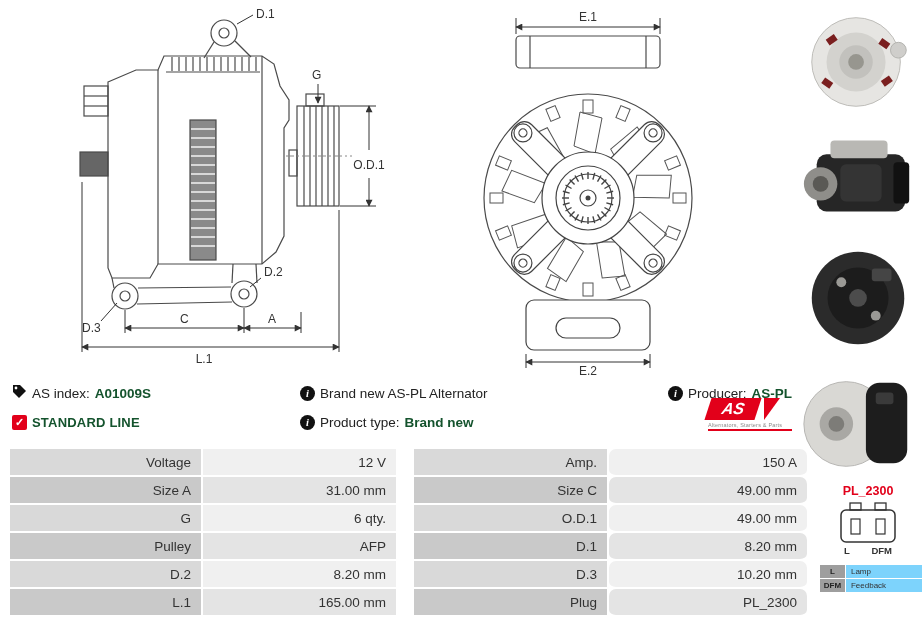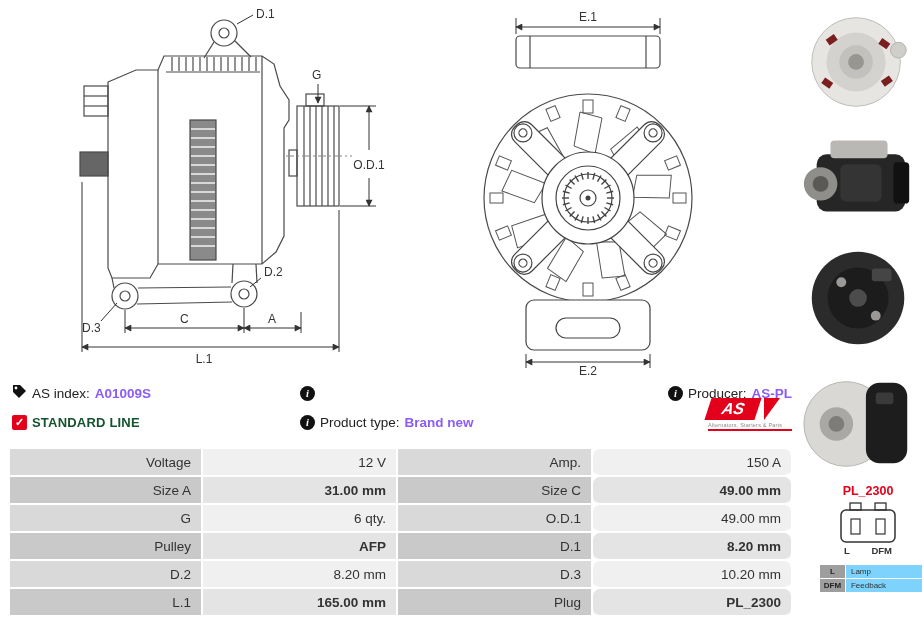--- a/index.html
+++ b/index.html
@@ -10,21 +10,21 @@
   .drawing{position:absolute;}
   .drawing svg{display:block;}
 
   
   .photo{position:absolute;left:797px;width:125px;background:#fff;}
   .photo svg{display:block;width:100%;height:100%;}
 
   
   .info-item{position:absolute;display:flex;align-items:center;gap:5px;height:18px;
              font-size:13.5px;color:#222;white-space:nowrap;}
-  .info-item b{color:#8b5cf6;}
+  .info-item b{color:#14532d;}
   .icon-info{display:inline-flex;align-items:center;justify-content:center;width:15px;height:15px;
              border-radius:50%;background:#111;color:#fff;font-size:10.5px;font-weight:bold;
              font-family:"Liberation Serif",serif;font-style:italic;flex:0 0 15px;}
   .icon-check{display:inline-flex;align-items:center;justify-content:center;width:15px;height:15px;
              border-radius:2px;background:#e2001a;color:#fff;font-size:11px;font-weight:bold;flex:0 0 15px;}
   .std-line{color:#14532d;font-weight:bold;font-size:13px;letter-spacing:.2px;}
 
   
   .logo{position:absolute;left:704px;top:398px;width:88px;}
   .logo-flagwrap{position:relative;height:22px;}
@@ -34,23 +34,23 @@
   .logo-tri{position:absolute;left:60px;top:0;width:0;height:0;
             border-top:22px solid #e2001a;border-right:16px solid transparent;}
   .logo-sub{margin-top:2px;font-size:5.5px;color:#8a8a8a;text-align:left;padding-left:4px;letter-spacing:.2px;}
   .logo-line{margin-top:1px;height:2px;background:#e2001a;width:84px;margin-left:4px;}
 
   
   .spec-table{position:absolute;left:10px;top:449px;width:912px;font-size:13.5px;}
   .spec-row{display:flex;height:28px;box-sizing:border-box;}
   .cell{box-sizing:border-box;display:flex;align-items:center;justify-content:flex-end;
         padding-right:10px;border-right:2px solid #fff;border-bottom:2px solid #fff;}
-  .cell.l1{width:193px;} .cell.v1{width:195px;} .cell.l2{width:195px;} .cell.v2{width:198px;border-right:none;border-radius:7px;}
+  .cell.l1{width:193px;} .cell.v1{width:195px;} .cell.l2{width:195px;margin-left:16px;} .cell.v2{width:198px;border-right:none;border-radius:7px;}
   .row-odd .cell.lab{background:#d9d9d9;} .row-odd .cell.val{background:#f0f0f0;}
-  .row-even .cell.lab{background:#c9c9c9;} .row-even .cell.val{background:#e4e4e4;font-weight:bold;}
+  .row-even .cell.lab{background:#c9c9c9;} .row-even .cell.val{background:#e4e4e4;}
 
   
   .plug-name{position:absolute;left:836px;top:484px;width:64px;text-align:center;
              color:#e2001a;font-weight:bold;font-size:12.5px;}
   .plug-draw{position:absolute;left:836px;top:501px;}
   .plug-pins{position:absolute;left:836px;top:545px;width:64px;display:flex;
              justify-content:space-between;padding:0 8px;box-sizing:border-box;
              font-size:9.5px;font-weight:bold;color:#333;}
   .plug-legend{position:absolute;left:820px;top:565px;width:102px;font-size:8px;}
   .legend-row{display:flex;height:13px;margin-bottom:1px;}
@@ -434,20 +434,21 @@
       <svg width="15" height="15" viewBox="0 0 15 15">
           <path d="M1,1 h7 l6,6 -7,7 -6,-6 z" fill="#111"></path>
           <circle cx="4" cy="4" r="1.4" fill="#fff"></circle>
         </svg>
     </span>
     <span>AS index:</span>
     <b>A01009S</b>
   </div>
   <div class="info-item" style="left:300px;top:384px;">
     <span class="icon-info">i</span>
+    <span>Brand new AS-PL Alternator</span>
   </div>
   <div class="info-item" style="left:668px;top:384px;">
     <span class="icon-info">i</span>
     <span>Producer:</span>
     <b>AS-PL</b>
   </div>
   <div class="info-item" style="left:12px;top:413px;">
     <span class="icon-check">✓</span>
     <span class="std-line">STANDARD LINE</span>
   </div>

